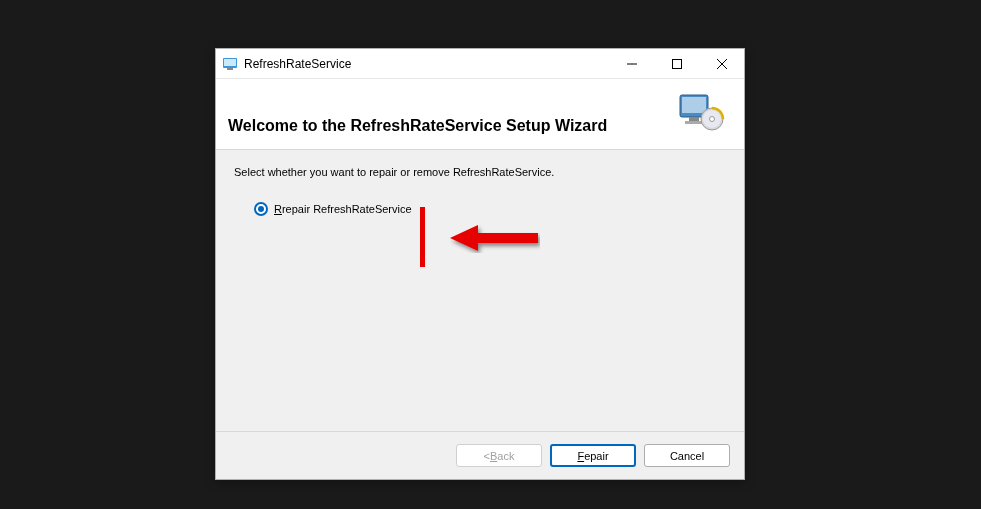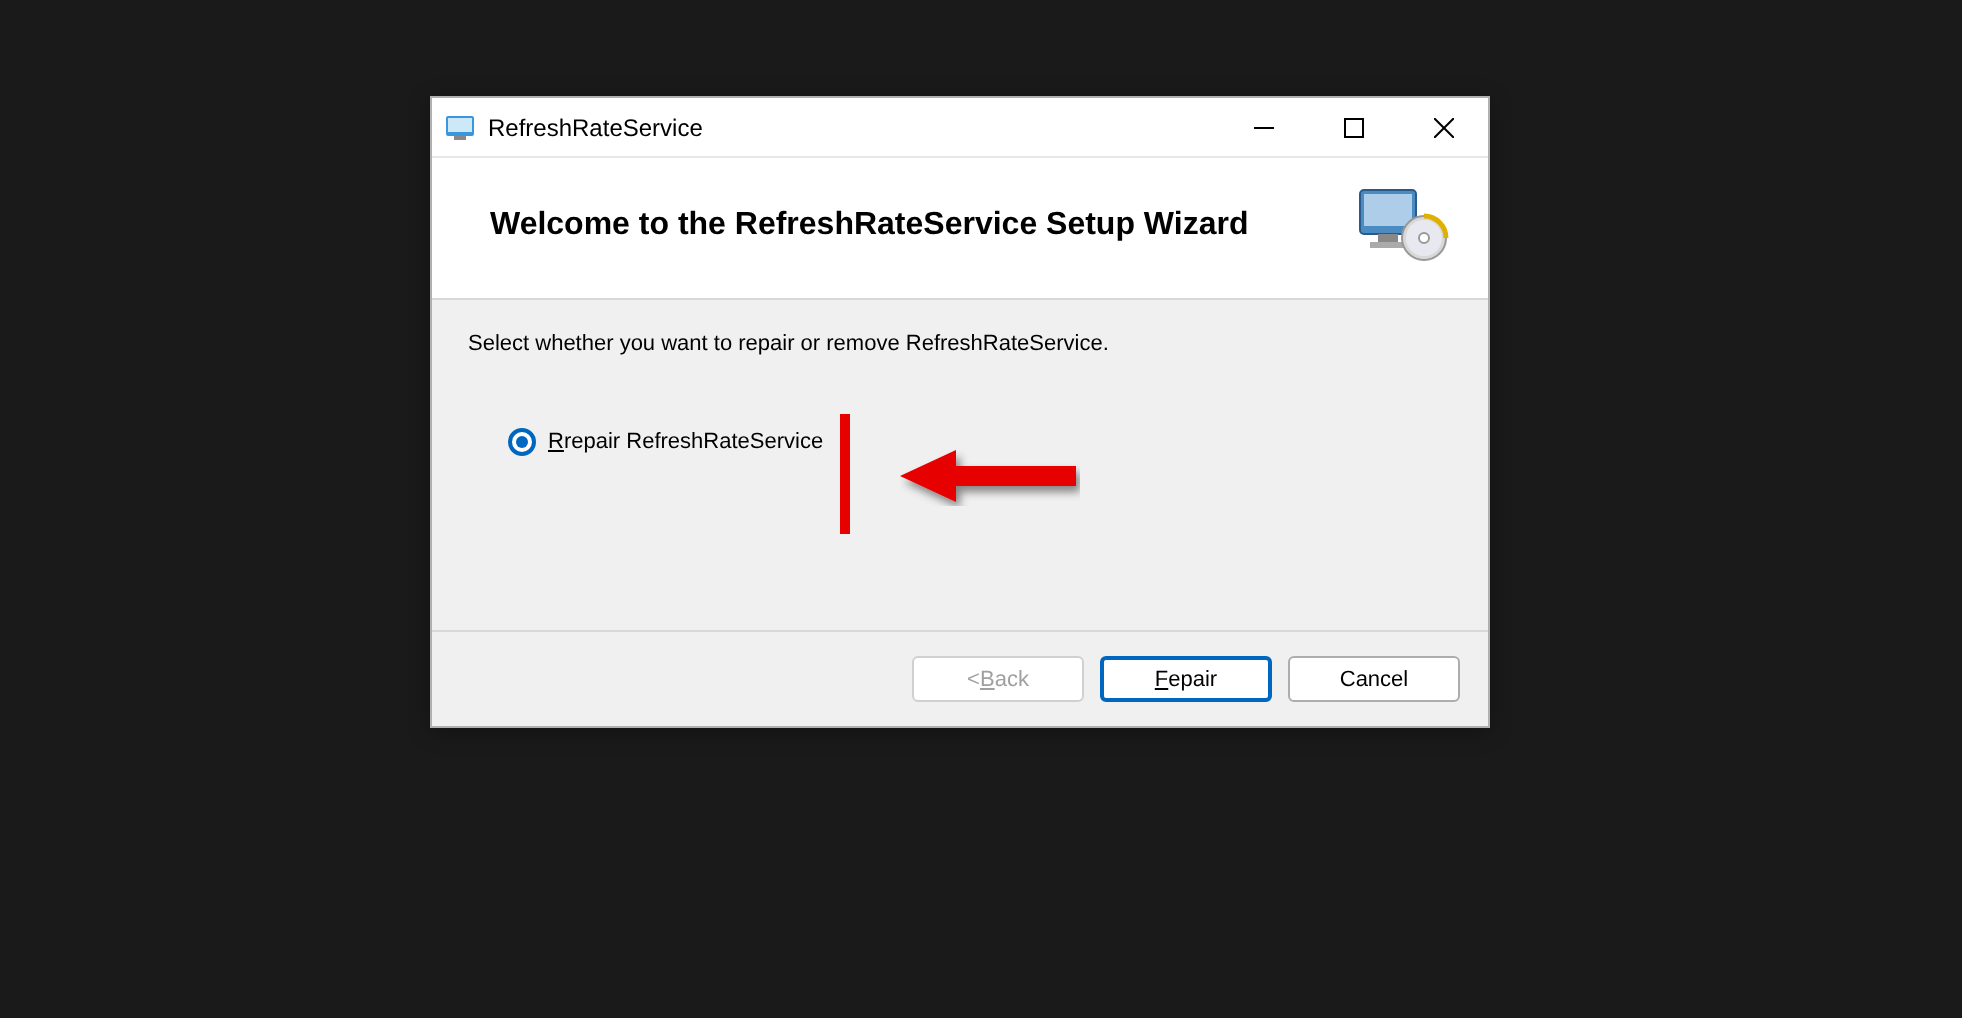--- a/index.html
+++ b/index.html
@@ -10,21 +10,21 @@
       font-family: "Segoe UI", Tahoma, sans-serif;
       font-size: 12px;
       position: relative;
       overflow: hidden;
     }
     .window {
       position: absolute;
       left: 215px;
       top: 48px;
       width: 530px;
-      height: 316px;
+      height: 432px;
       background: #f0f0f0;
       border: 1px solid #b0b0b0;
       display: flex;
       flex-direction: column;
       box-shadow: 0 2px 10px rgba(0,0,0,0.3);
     }
     .titlebar {
       height: 30px;
       background: #ffffff;
       display: flex;
@@ -42,38 +42,38 @@
     .win-controls { display: flex; height: 100%; }
     .win-btn {
       width: 45px;
       display: flex;
       align-items: center;
       justify-content: center;
       color: #000;
     }
     .header {
       background: #ffffff;
-      padding: 12px 18px 14px 29px;
-      display: flex;
-      align-items: center;
+      padding: 12px 18px 14px 12px;
+      display: flex;
+      align-items: flex-end;
       border-bottom: 1px solid #d8d8d8;
     }
     .header-title {
       flex: 1;
       font-size: 16px;
       font-weight: bold;
       color: #000;
     }
     .header-icon { width: 48px; height: 44px; }
     .content {
       flex: 1;
       padding: 16px 18px;
       background: #f0f0f0;
     }
-    .instruction { color: #000; font-size: 11px; margin-bottom: 36px; }
+    .instruction { color: #000; font-size: 11px; margin-bottom: 24px; }
     .radio-group { margin-left: 20px; }
     .radio-row {
       display: flex;
       align-items: center;
       margin-bottom: 12px;
       font-size: 11px;
     }
     .radio {
       width: 14px; height: 14px;
       border-radius: 50%;

